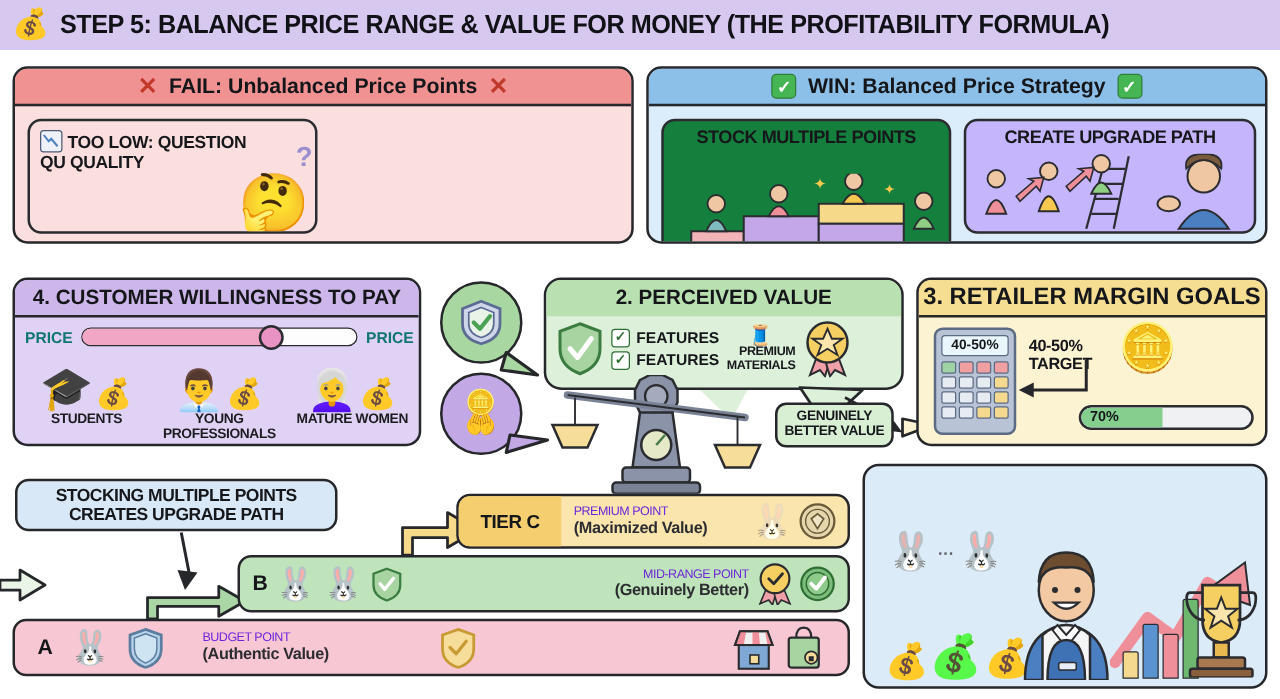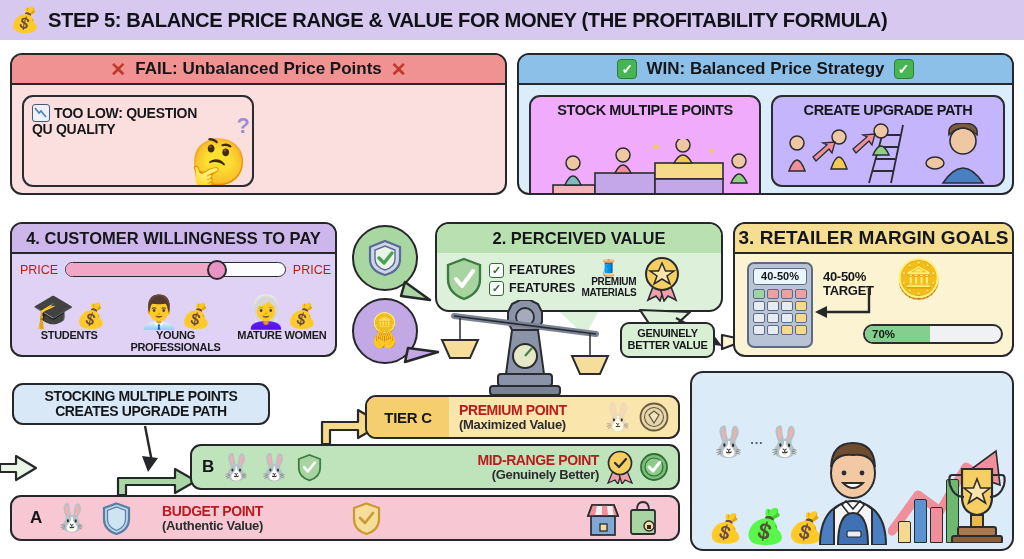--- a/index.html
+++ b/index.html
@@ -47,38 +47,38 @@
               color: #16171b; line-height: 1.12; letter-spacing: -0.3px; }
   .mini-chart { display: inline-block; width: 18px; height: 18px; border: 1.6px solid #4a5a75;
                 border-radius: 3px; background: #eef2f8; vertical-align: -4px; margin-right: 4px; position: relative; }
   .mini-chart svg { position: absolute; left: 1px; top: 1px; }
 
   
   #win { left: 517px; top: 53px; width: 497px; height: 142px; background: #dbecfa; }
   #win .panel-head { background: #8cc0e8; }
   .chk { display: inline-block; width: 20px; height: 20px; background: #46b553; border-radius: 4px;
          border: 1.6px solid #2f7d39; color: #fff; font-size: 14px; line-height: 18px; text-align: center; font-weight: 700; }
-  #win-a { position: absolute; left: 10px; top: 40px; width: 232px; height: 108px; background: #f0abfc; }
+  #win-a { position: absolute; left: 10px; top: 40px; width: 232px; height: 108px; background: #15803d; }
   #win-b { position: absolute; left: 252px; top: 40px; width: 234px; height: 92px; background: #c4b5fd; }
   .win-txt { position: absolute; left: 0; right: 0; top: 5px; text-align: center;
              font-size: 14.5px; font-weight: 700; color: #16171b; letter-spacing: -0.4px; }
 
   
   #p1 { left: 10px; top: 222px; width: 327px; height: 135px; background: #e0d2f4; }
   #p1 .panel-head { background: #cdb7ea; font-size: 16.5px; }
   #p2 { left: 435px; top: 222px; width: 288px; height: 90px; background: #ddf0da;
         border-radius: 14px; }
   #p2 .panel-head { background: #b9e0b0; font-size: 16.5px; border-bottom: none; height: 29px; }
   #p3 { left: 733px; top: 222px; width: 281px; height: 135px; background: #fcf3d2; }
   #p3 .panel-head { background: #f5dd92; font-size: 19px; }
 
   
   .slider-row { position: absolute; left: 8px; top: 38px; width: 311px;
                 display: flex; align-items: center; gap: 7px; }
-  .slider-lbl { font-size: 12.5px; font-weight: 400; color: #b91c1c; }
+  .slider-lbl { font-size: 12.5px; font-weight: 700; color: #0f766e; }
   .slider-track { position: relative; flex: 1; height: 15px; border: 1.8px solid #2b2c30;
                   border-radius: 9px; background: #fdfdfd; overflow: visible; }
   .slider-fill { position: absolute; left: 0; top: 0; bottom: 0; width: 72%;
                  background: #f0a6c4; border-radius: 9px 0 0 9px; }
   .slider-knob { position: absolute; left: 69%; top: 50%; transform: translate(-50%,-50%);
                  width: 20px; height: 20px; border-radius: 50%; background: #e893c3;
                  border: 2px solid #2b2c30; }
   .persona-row { position: absolute; left: 4px; top: 60px; width: 319px; display: flex; }
   .persona { flex: 1; text-align: center; }
   .persona-art { height: 44px; display: flex; align-items: flex-end; justify-content: center; gap: 2px; }
@@ -129,21 +129,21 @@
                 font-size: 14px; font-weight: 700; color: #16171b; line-height: 1.1; letter-spacing: -0.4px; }
 
   .tier { position: absolute; border: 2.2px solid #26272b; border-radius: 11px; display: flex; align-items: center; }
   #tierC { left: 365px; top: 395px; width: 315px; height: 44px; background: #fae5ad; }
   #tierC-badge { width: 82px; height: 100%; background: #f5cf6f; border-radius: 9px 0 0 9px;
                  display: flex; align-items: center; justify-content: center;
                  font-size: 15px; font-weight: 700; color: #15161a; letter-spacing: -0.3px; }
   #tierB { left: 190px; top: 444px; width: 490px; height: 46px; background: #bfe3bb; }
   #tierA { left: 10px; top: 495px; width: 670px; height: 46px; background: #f7c8d3; }
 
-  .tier-title { font-size: 14px; font-weight: 700; color: #b91c1c; line-height: 1.02; letter-spacing: -0.4px; }
+  .tier-title { font-size: 10px; font-weight: 400; color: #6d28d9; line-height: 1.02; letter-spacing: -0.4px; }
   .tier-sub { font-size: 13px; font-weight: 700; color: #2c2d31; line-height: 1.02; letter-spacing: -0.3px; }
   .tier-letter { font-size: 17px; font-weight: 700; color: #15161a; }
 
   
   .arr-svg { position: absolute; left: 0; top: 0; pointer-events: none; }
 
   
   #result { left: 690px; top: 371px; width: 324px; height: 180px; background: #dcebf8;
             border-radius: 13px; }
   .result-title { position: absolute; left: 8px; top: 10px; width: 308px; text-align: center;

